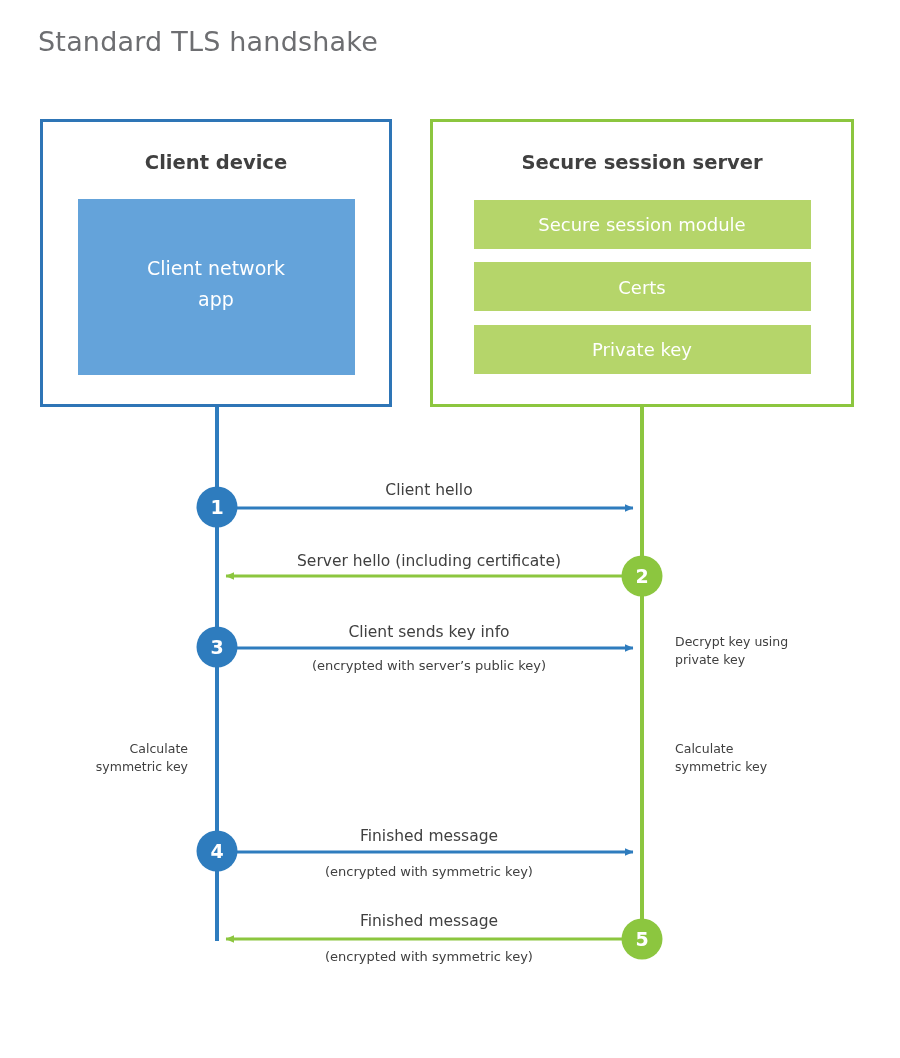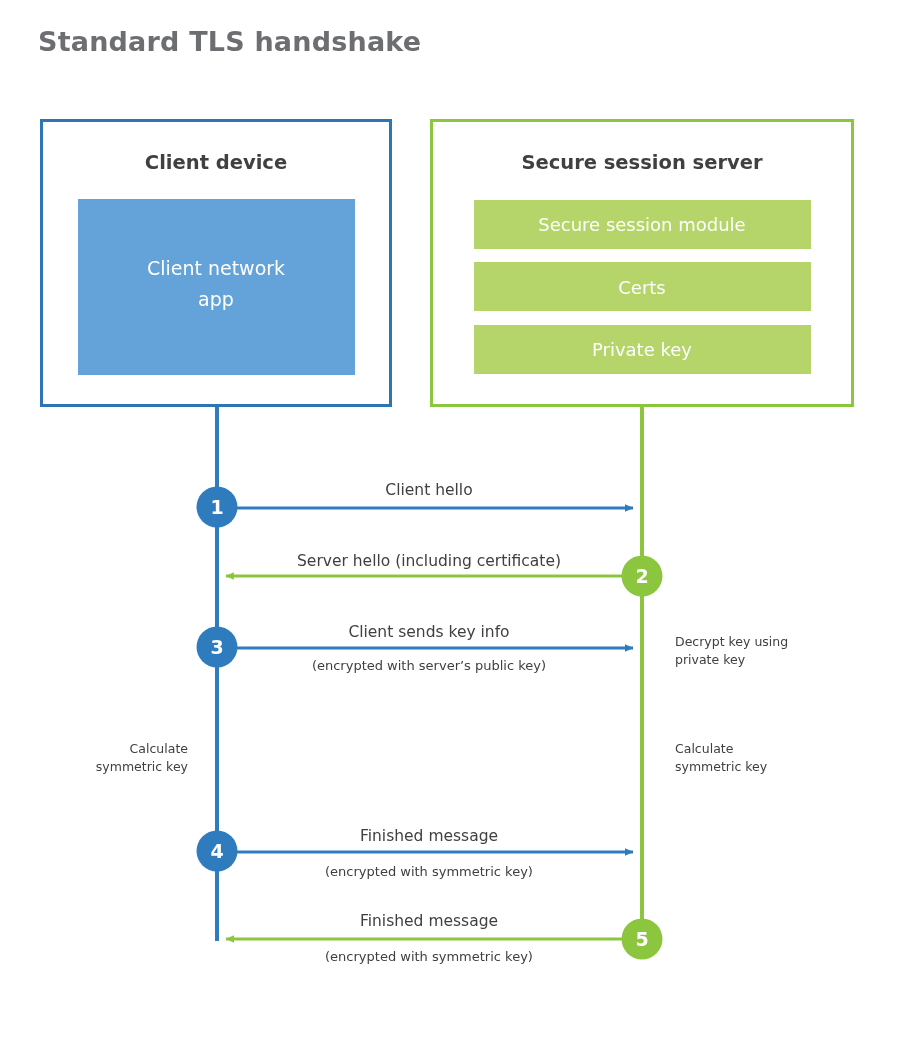--- a/index.html
+++ b/index.html
@@ -16,21 +16,21 @@
   #diagram-root {
     position: relative;
     width: 900px;
     height: 1058px;
   }
   .page-title {
     position: absolute;
     left: 38px;
     top: 26px;
     font-size: 27px;
-    font-weight: 700;
+    font-weight: 400;
     color: #6d6e71;
     letter-spacing: 0.2px;
     white-space: nowrap;
   }
   svg.flow {
     position: absolute;
     left: 0;
     top: 0;
   }
   .node-title {

